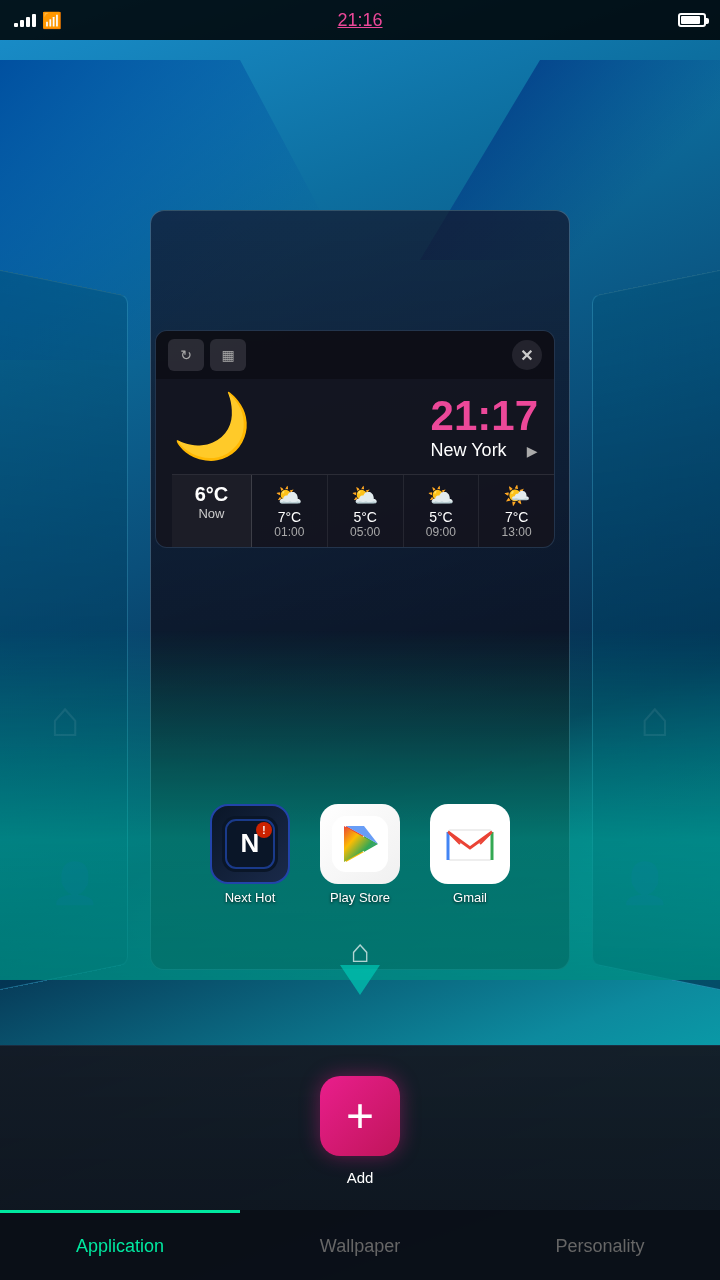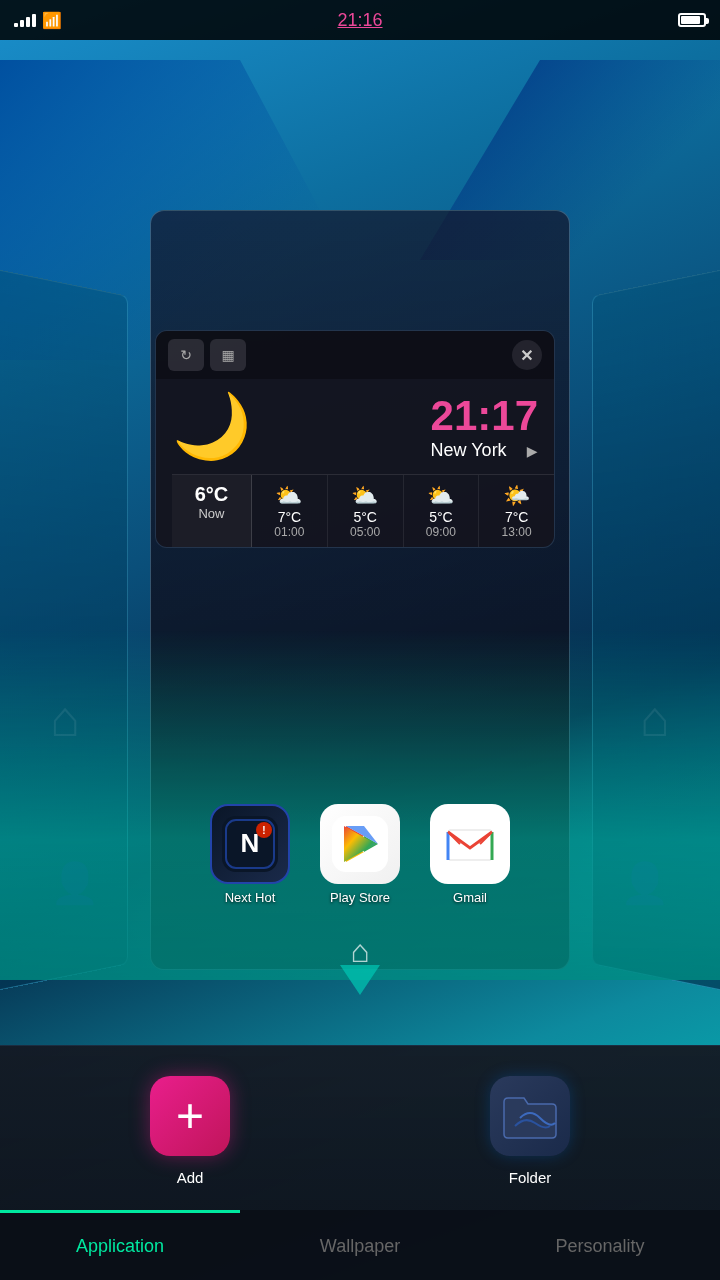--- a/index.html
+++ b/index.html
@@ -572,33 +572,20 @@
 
 <div id="bottom-dock">
 
   <div class="dock-item">
     <div class="dock-icon-wrap">
       <div class="add-icon-bg">+</div>
     </div>
     <div class="dock-label">Add</div>
   </div>
 
-  <div class="dock-item">
-    <div class="dock-icon-wrap">
-      <div class="folder-icon-bg">
-        <svg width="60" height="55" viewBox="0 0 60 55">
-          <path d="M4 14 Q4 10 8 10 L24 10 L28 16 L52 16 Q56 16 56 20 L56 46 Q56 50 52 50 L8 50 Q4 50 4 46 Z" fill="#2a3a5c" stroke="#4a6aac" stroke-width="1.5"></path>
-
-          <path d="M20 30 Q30 20 40 30 Q50 40 55 35" fill="none" stroke="#4a8aff" stroke-width="2" opacity="0.6"></path>
-          <path d="M15 38 Q25 28 35 35 Q45 42 50 38" fill="none" stroke="#2a6adf" stroke-width="2" opacity="0.5"></path>
-        </svg>
-      </div>
-    </div>
-    <div class="dock-label">Folder</div>
-  </div>
 
 
 </div>
 
 <div id="bottom-nav">
   <div class="nav-tab active">
     <span>Application</span>
   </div>
   <div class="nav-tab">
     <span>Wallpaper</span>

